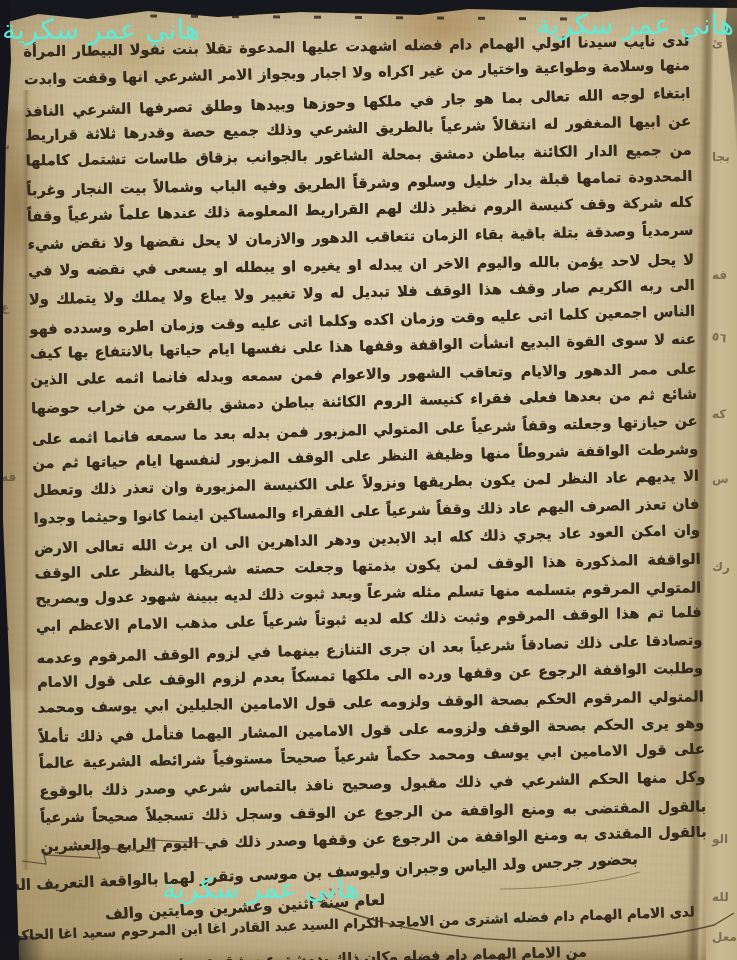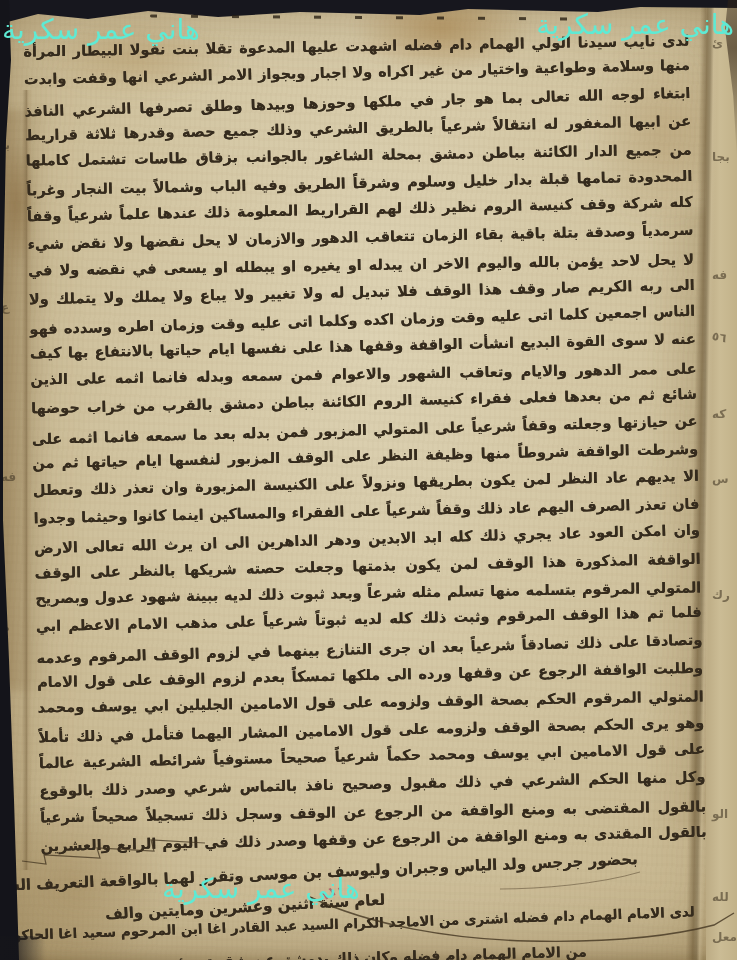--- a/index.html
+++ b/index.html
@@ -132,22 +132,22 @@
   </svg>
 
   <div class="folio">١١٠</div>
 
   <span class="frag fragR" style="top:36px">ئ</span>
   <span class="frag fragR" style="top:150px">بجا</span>
   <span class="frag fragR" style="top:268px">فه</span>
   <span class="frag fragR" style="top:330px;transform:rotate(12deg)">٥٦</span>
   <span class="frag fragR" style="top:407px">كه</span>
   <span class="frag fragR" style="top:472px">س</span>
-  <span class="frag fragR" style="top:588px">رك</span>
-  <span class="frag fragR" style="top:807px">الو</span>
+  <span class="frag fragR" style="top:560px">رك</span>
+  <span class="frag fragR" style="top:832px">الو</span>
   <span class="frag fragR" style="top:890px">لله</span>
   <span class="frag fragR" style="top:930px">معل</span>
 
   <span class="frag fragL" style="top:138px">با</span>
   <span class="frag fragL" style="top:300px">ع</span>
   <span class="frag fragL" style="top:470px">فه</span>
   <span class="frag fragL" style="top:620px">م</span>
   <span class="frag fragL" style="top:903px">به</span>
 
   <div class="edge edge-top"></div>

